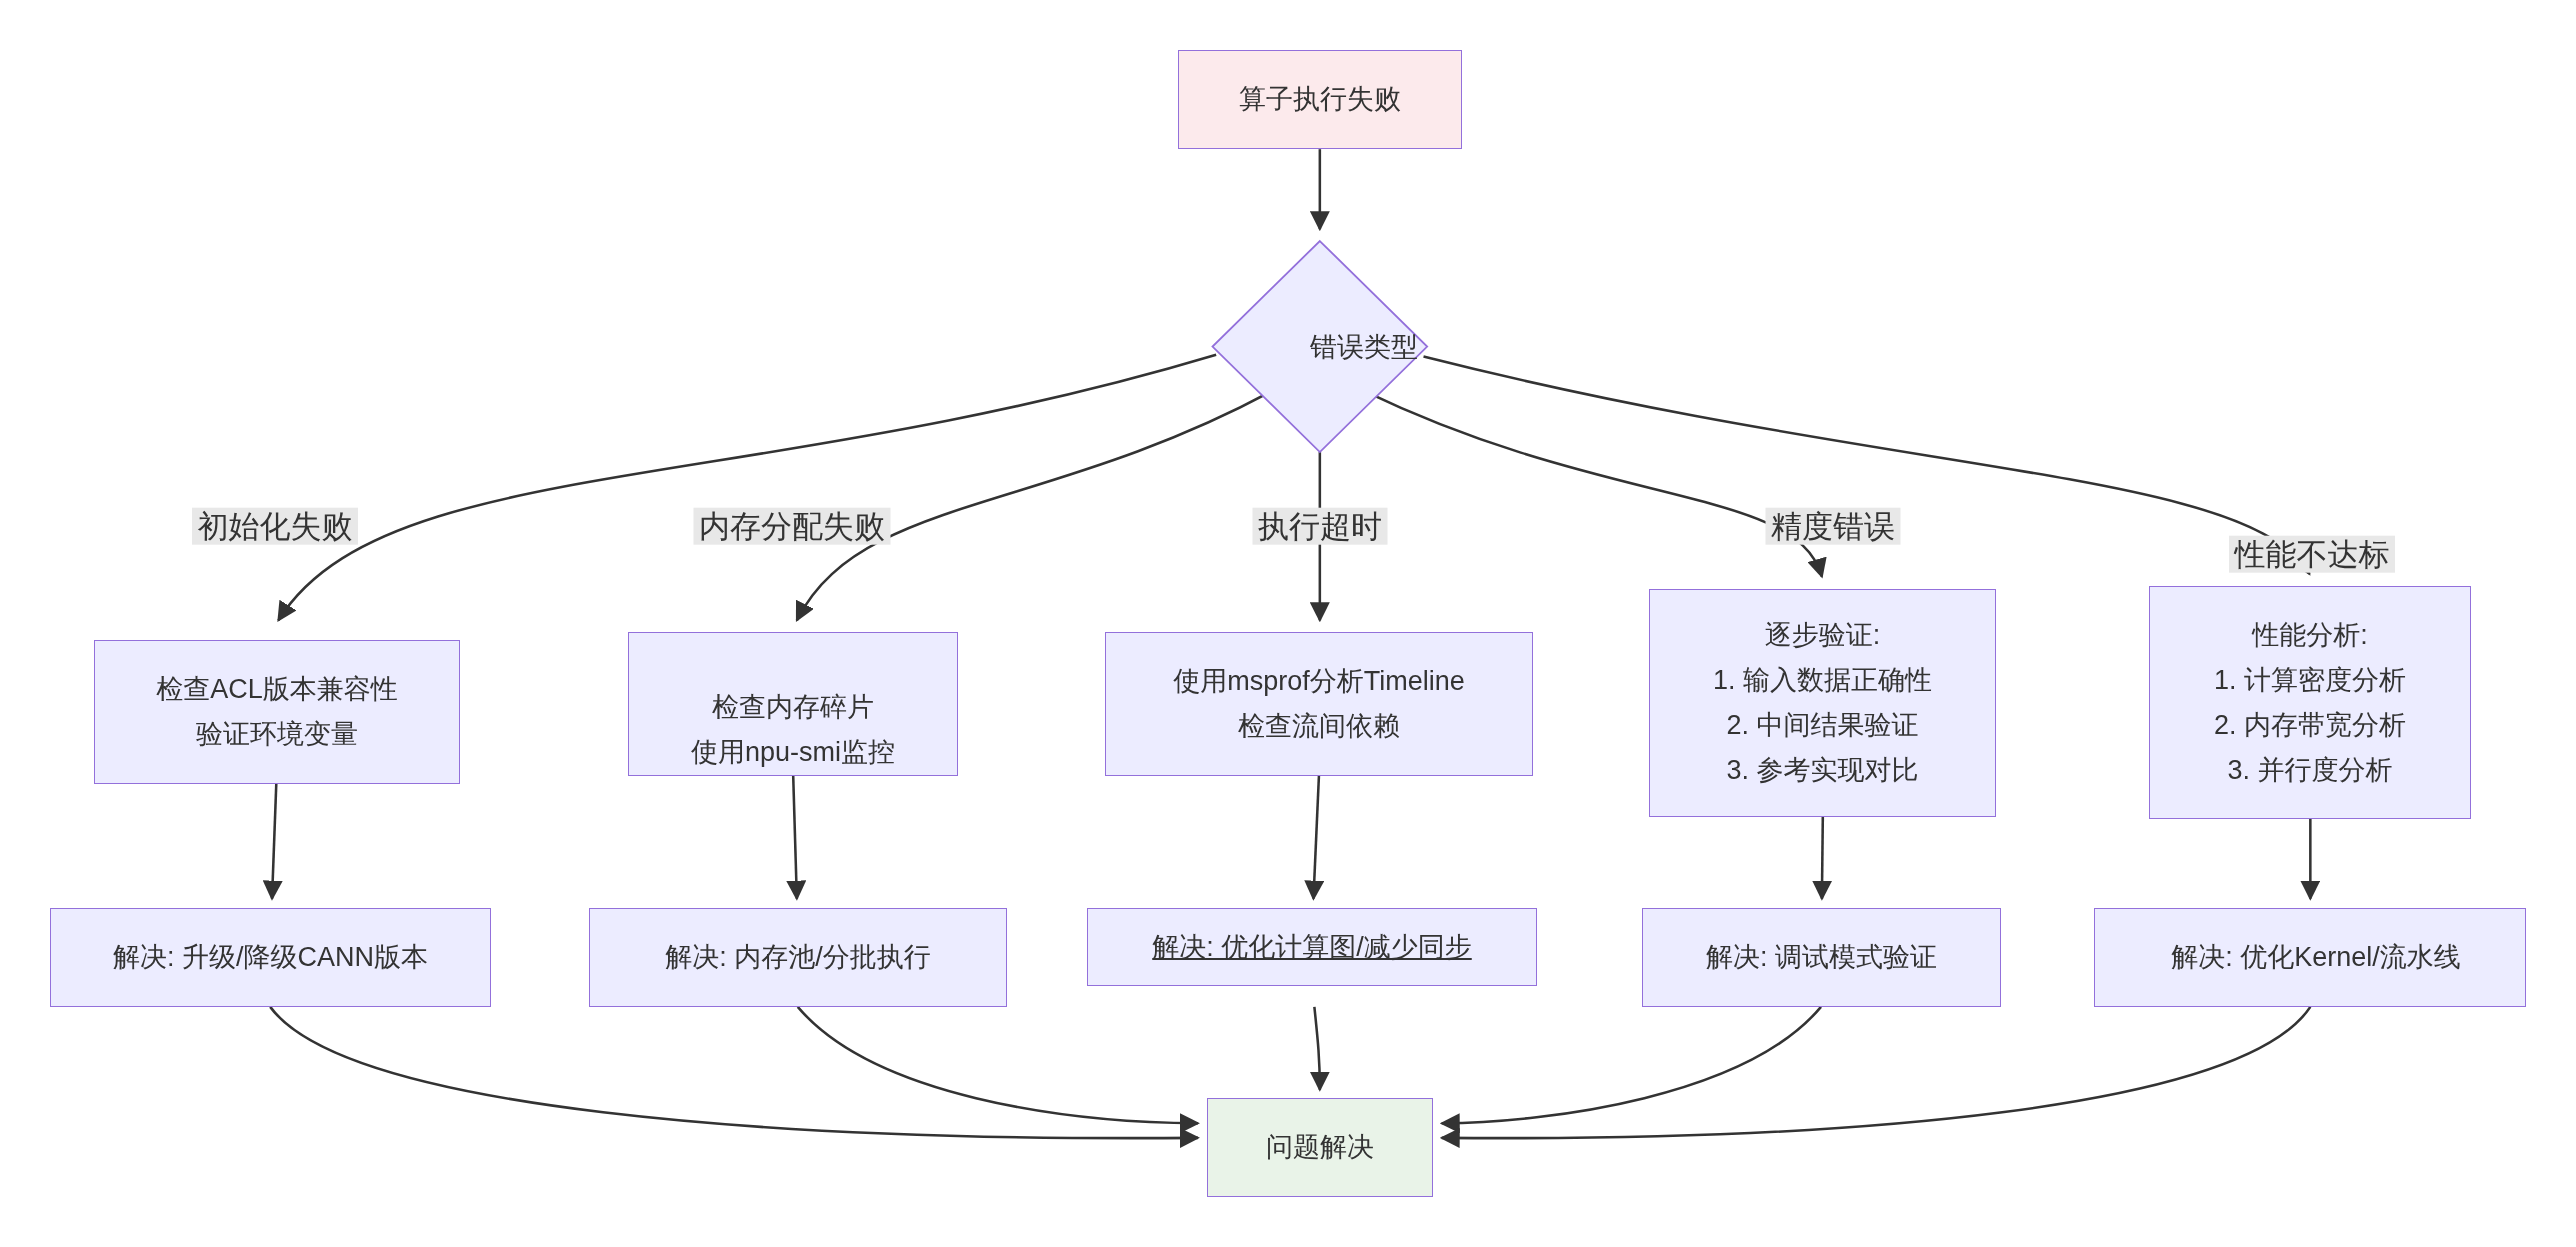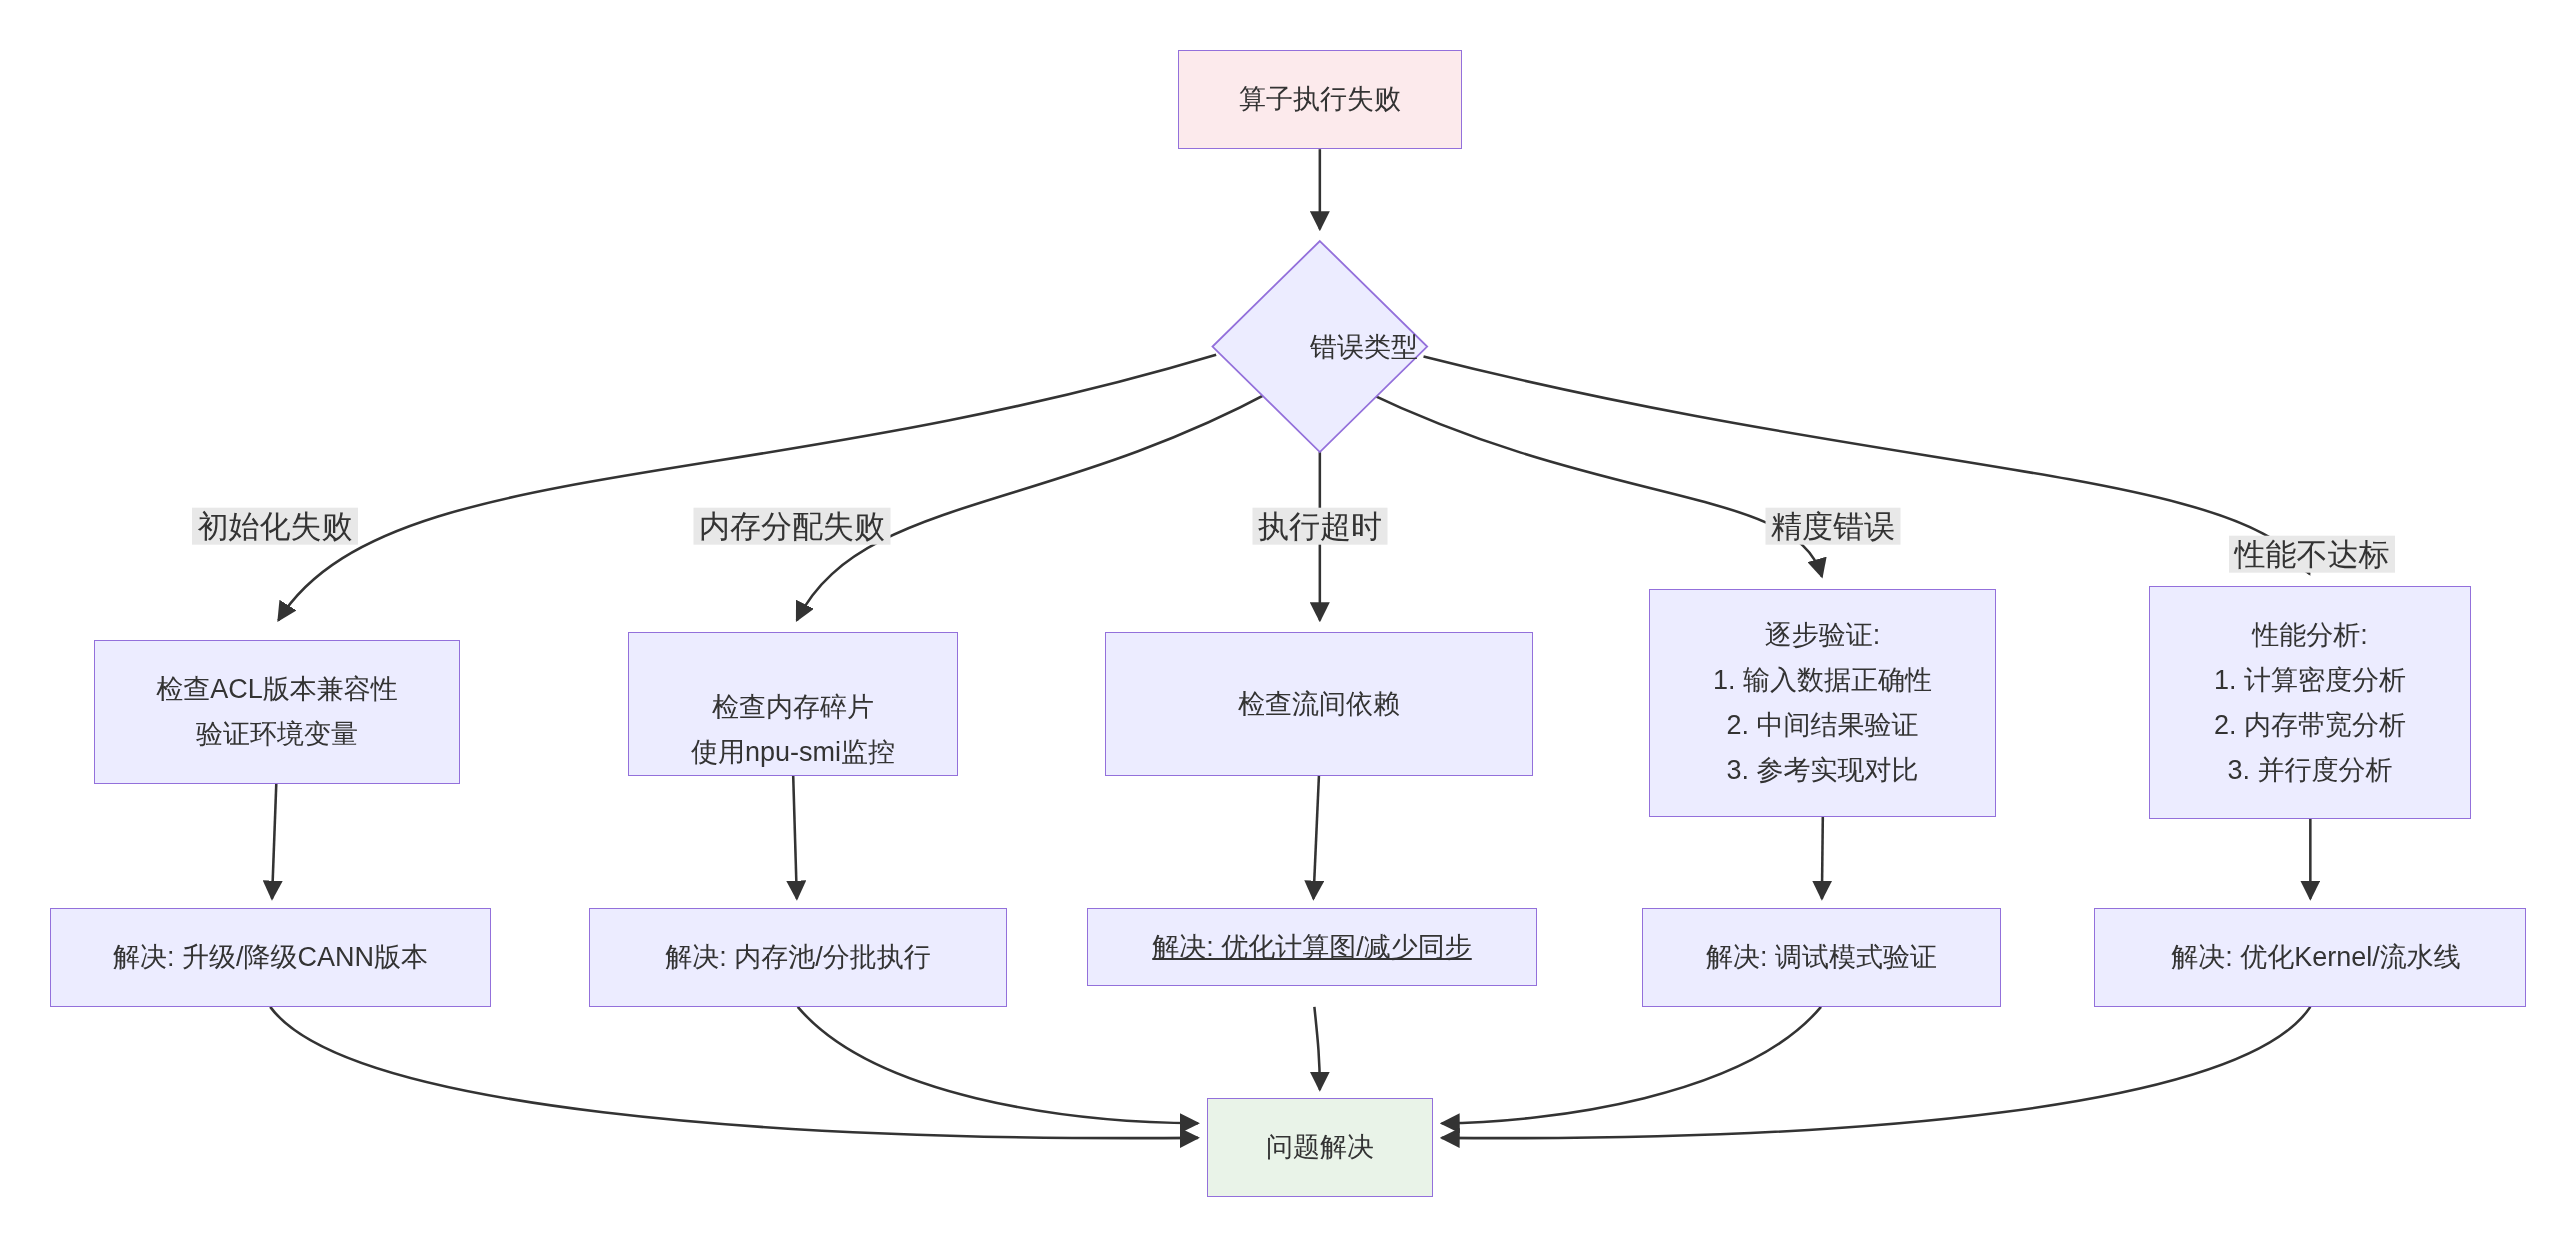--- a/index.html
+++ b/index.html
@@ -88,20 +88,21 @@
     <div>检查ACL版本兼容性</div>
     <div>验证环境变量</div>
   </div>
 
   <div class="node" style="left:628px;top:632px;width:330px;height:144px;justify-content:flex-end;">
     <div>检查内存碎片</div>
     <div>使用npu-smi监控</div>
   </div>
 
   <div class="node" style="left:1105px;top:632px;width:428px;height:144px;">
+    <div>使用msprof分析Timeline</div>
     <div>检查流间依赖</div>
   </div>
 
   <div class="node" style="left:1649px;top:589px;width:347px;height:228px;">
     <div>逐步验证:</div>
     <div>1. 输入数据正确性</div>
     <div>2. 中间结果验证</div>
     <div>3. 参考实现对比</div>
   </div>
 

